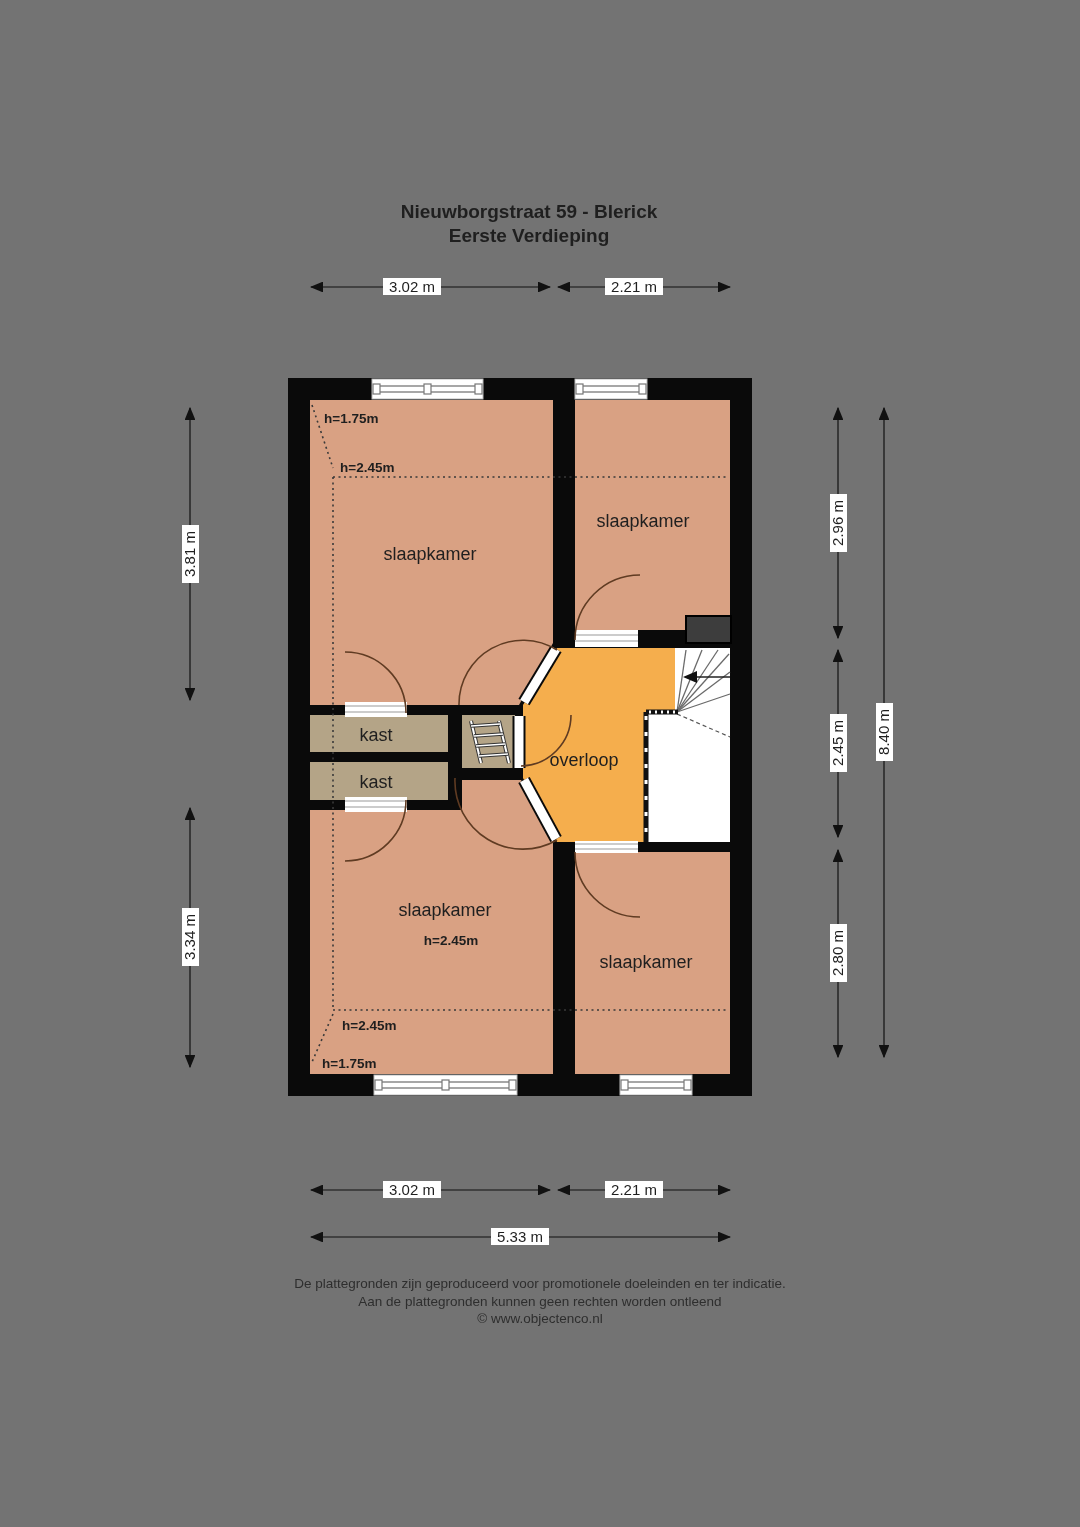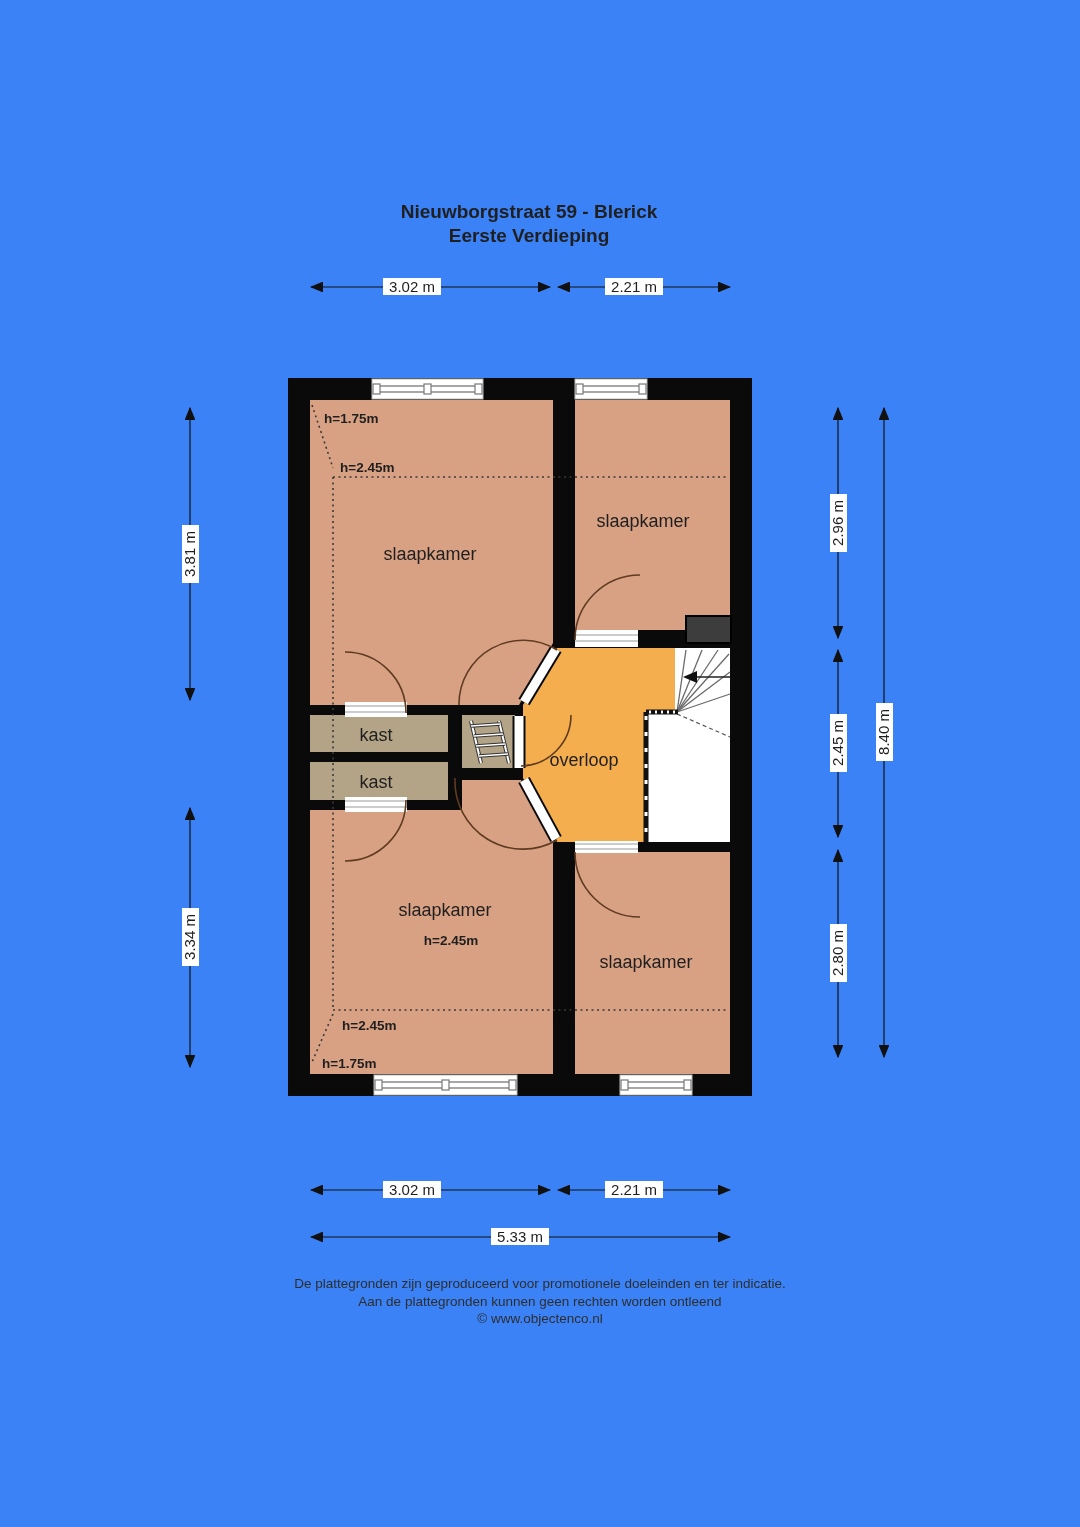--- a/index.html
+++ b/index.html
@@ -1,16 +1,16 @@
 <!DOCTYPE html>
 <html><head>
 <meta charset="utf-8">
 <style>
   html,body{margin:0;padding:0;background:#ffffff;}
-  .page{position:relative;width:1080px;height:1527px;background:#3b82f6;overflow:hidden;
+  .page{position:relative;width:1080px;height:1527px;background:#737373;overflow:hidden;
         font-family:"Liberation Sans","DejaVu Sans",sans-serif;}
   svg{position:absolute;left:0;top:0;}
   text{fill:#1f1f1f;}
   .room-label{font-size:18px;}
   .h-label{font-size:13.5px;font-weight:bold;}
   .dim-label{font-size:15px;}
   .title-line{font-size:19px;font-weight:bold;}
   .footer-line{font-size:13.5px;fill:#2e2e2e;}
 </style>
 </head>

